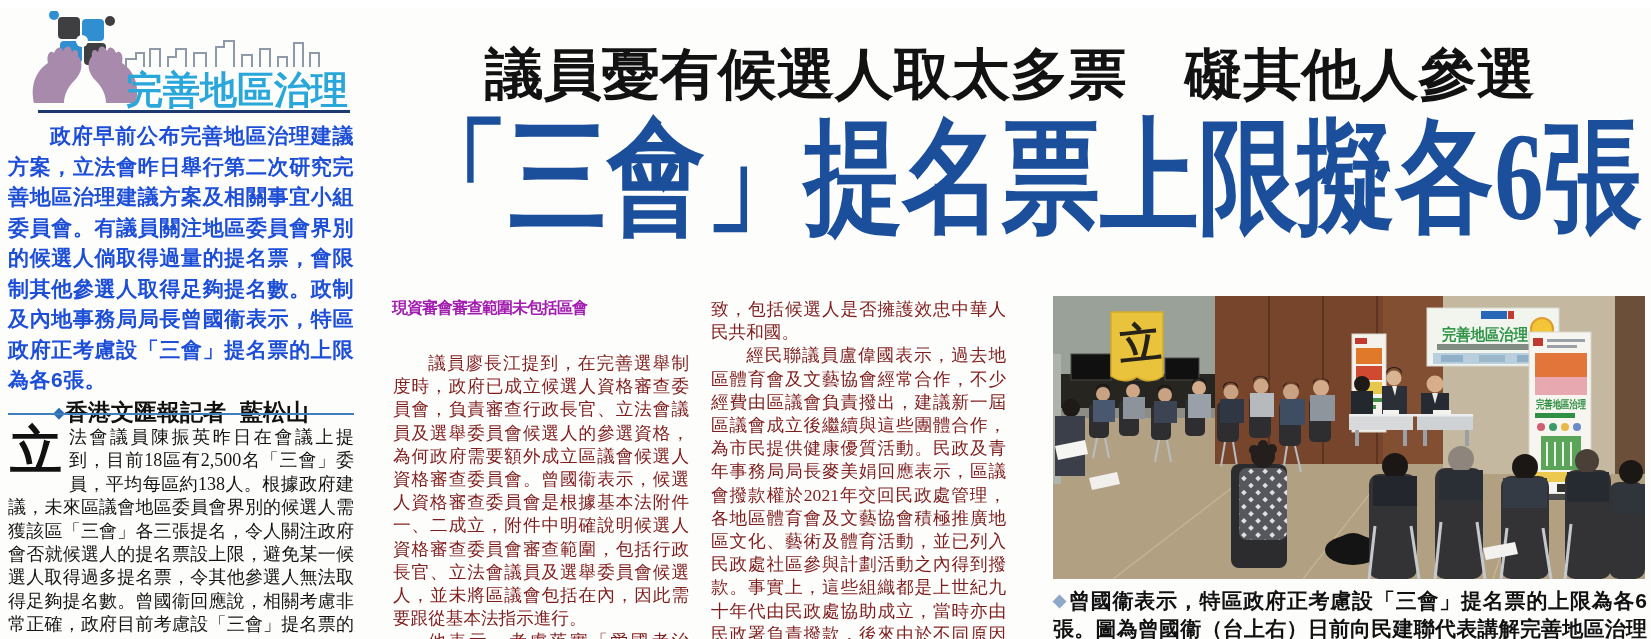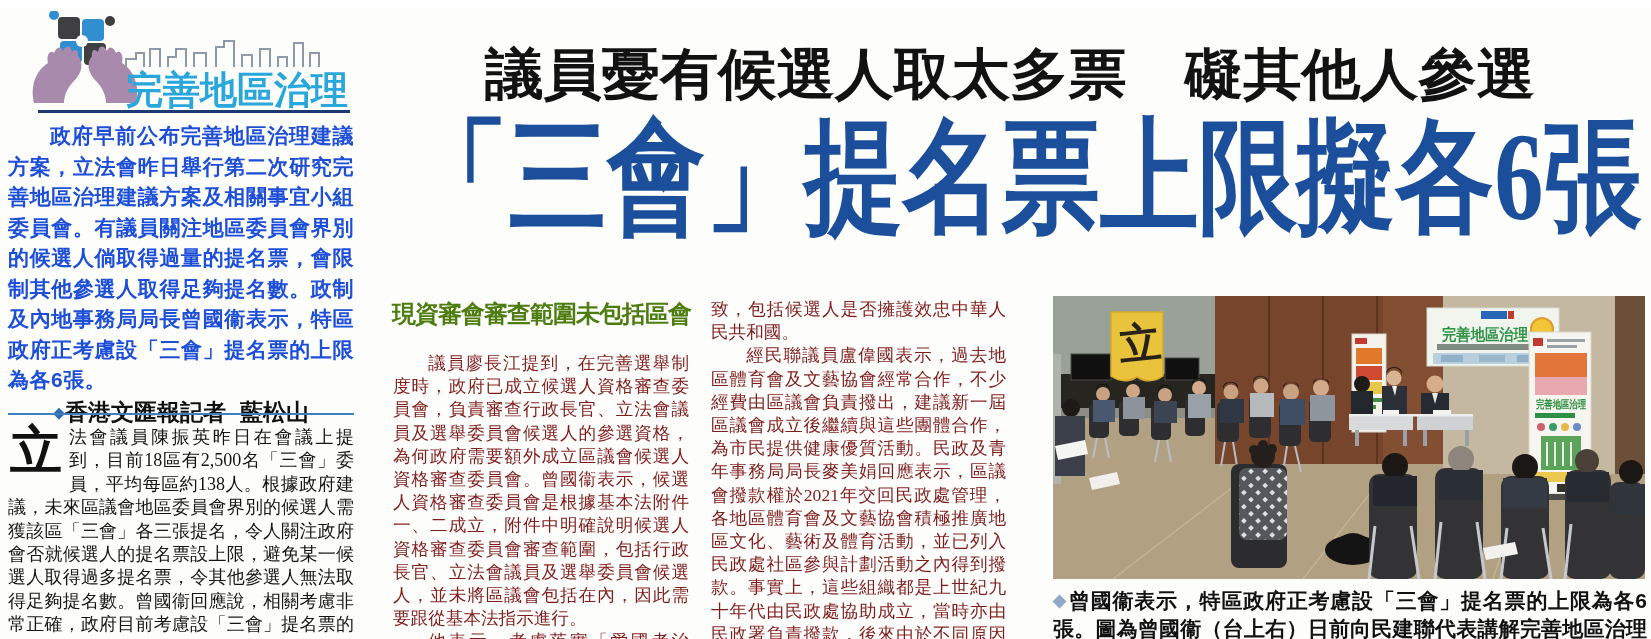--- a/index.html
+++ b/index.html
@@ -37,22 +37,22 @@
     padding:2px 7px 0 2px; color:#111;
   }
 
   
   .kicker-svg { left:400px; top:28px; width:1251px; height:66px; }
   .main-head-svg { left:400px; top:94px; width:1251px; height:152px; }
 
   
   .subhead {
     left:392px; top:289px; width:300px;
-    font-size:24px; font-weight:bold; letter-spacing:-1px;
-    font-family:"Liberation Sans", sans-serif; color:#4d7c0f;
+    font-size:16px; font-weight:bold; letter-spacing:-1px;
+    font-family:"Liberation Sans", sans-serif; color:#a21caf;
     white-space:nowrap;
   }
   .colbody {
     font-size:17.6px; line-height:23.2px; text-align:justify;
     color:#7f1d1d;
   }
   .col1 { left:393px; top:343px; width:296px; height:312px; overflow:hidden; }
   .col2 { left:711px; top:289px; width:295px; height:347px; overflow:hidden; }
   .colbody p.ind { text-indent:2em; }
 

